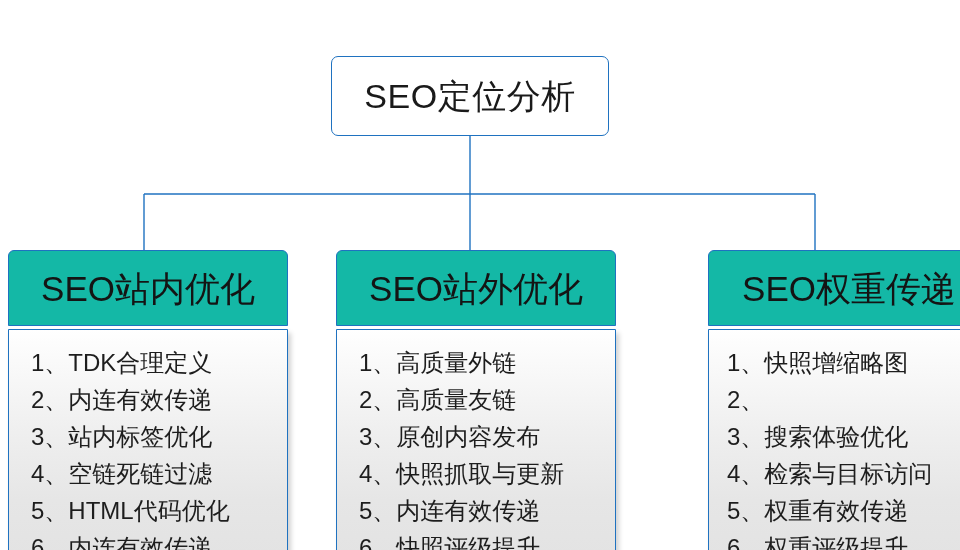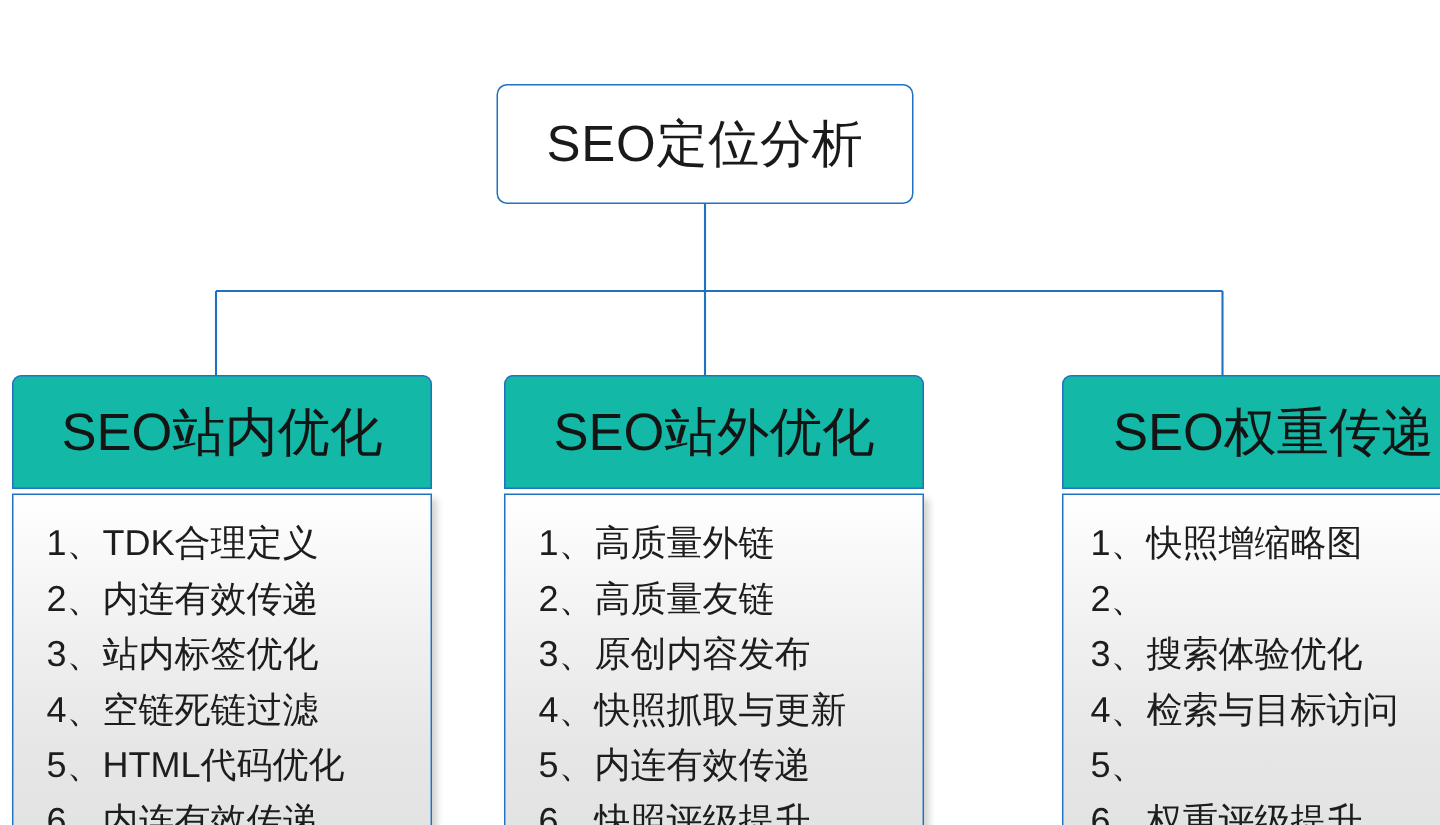--- a/index.html
+++ b/index.html
@@ -217,20 +217,21 @@
       <div class="list-item">
         <span class="item-num">3、</span>
         <span class="item-text">搜索体验优化</span>
       </div>
       <div class="list-item">
         <span class="item-num">4、</span>
         <span class="item-text">检索与目标访问</span>
       </div>
       <div class="list-item">
         <span class="item-num">5、</span>
+        <span class="item-text">权重有效传递</span>
       </div>
       <div class="list-item">
         <span class="item-num">6、</span>
         <span class="item-text">权重评级提升</span>
       </div>
     </div>
   </div>
 
 </div>
 

